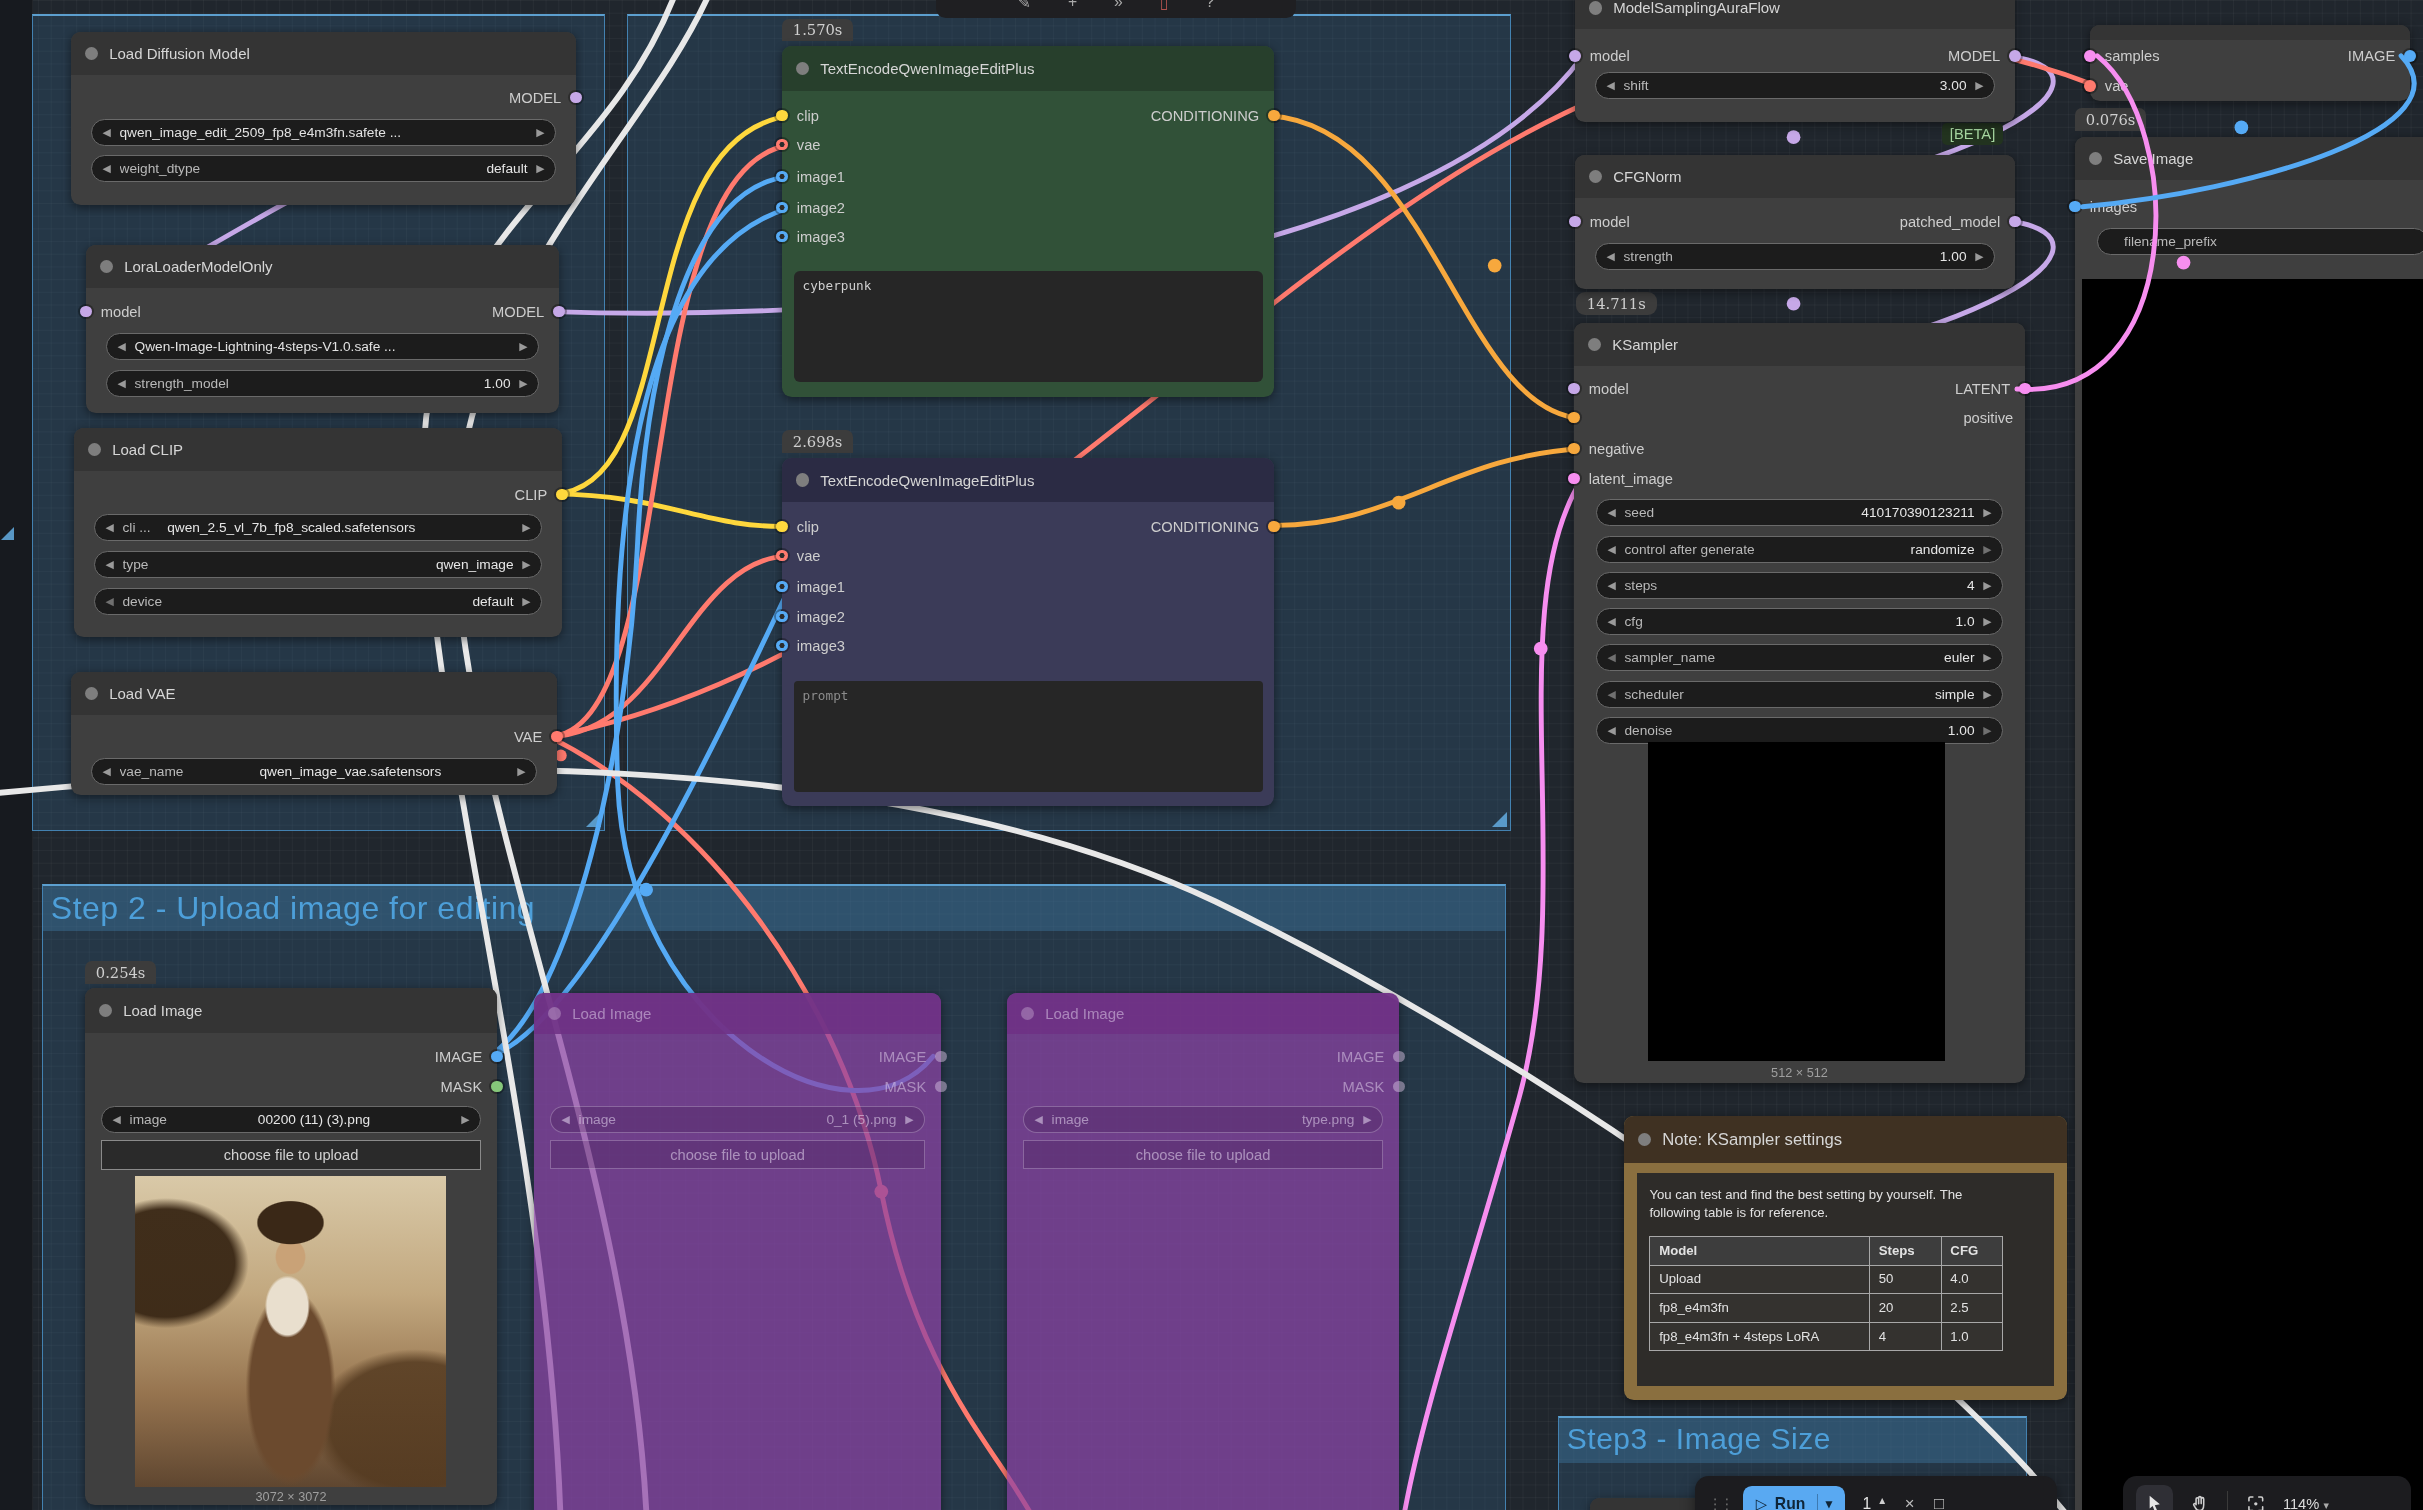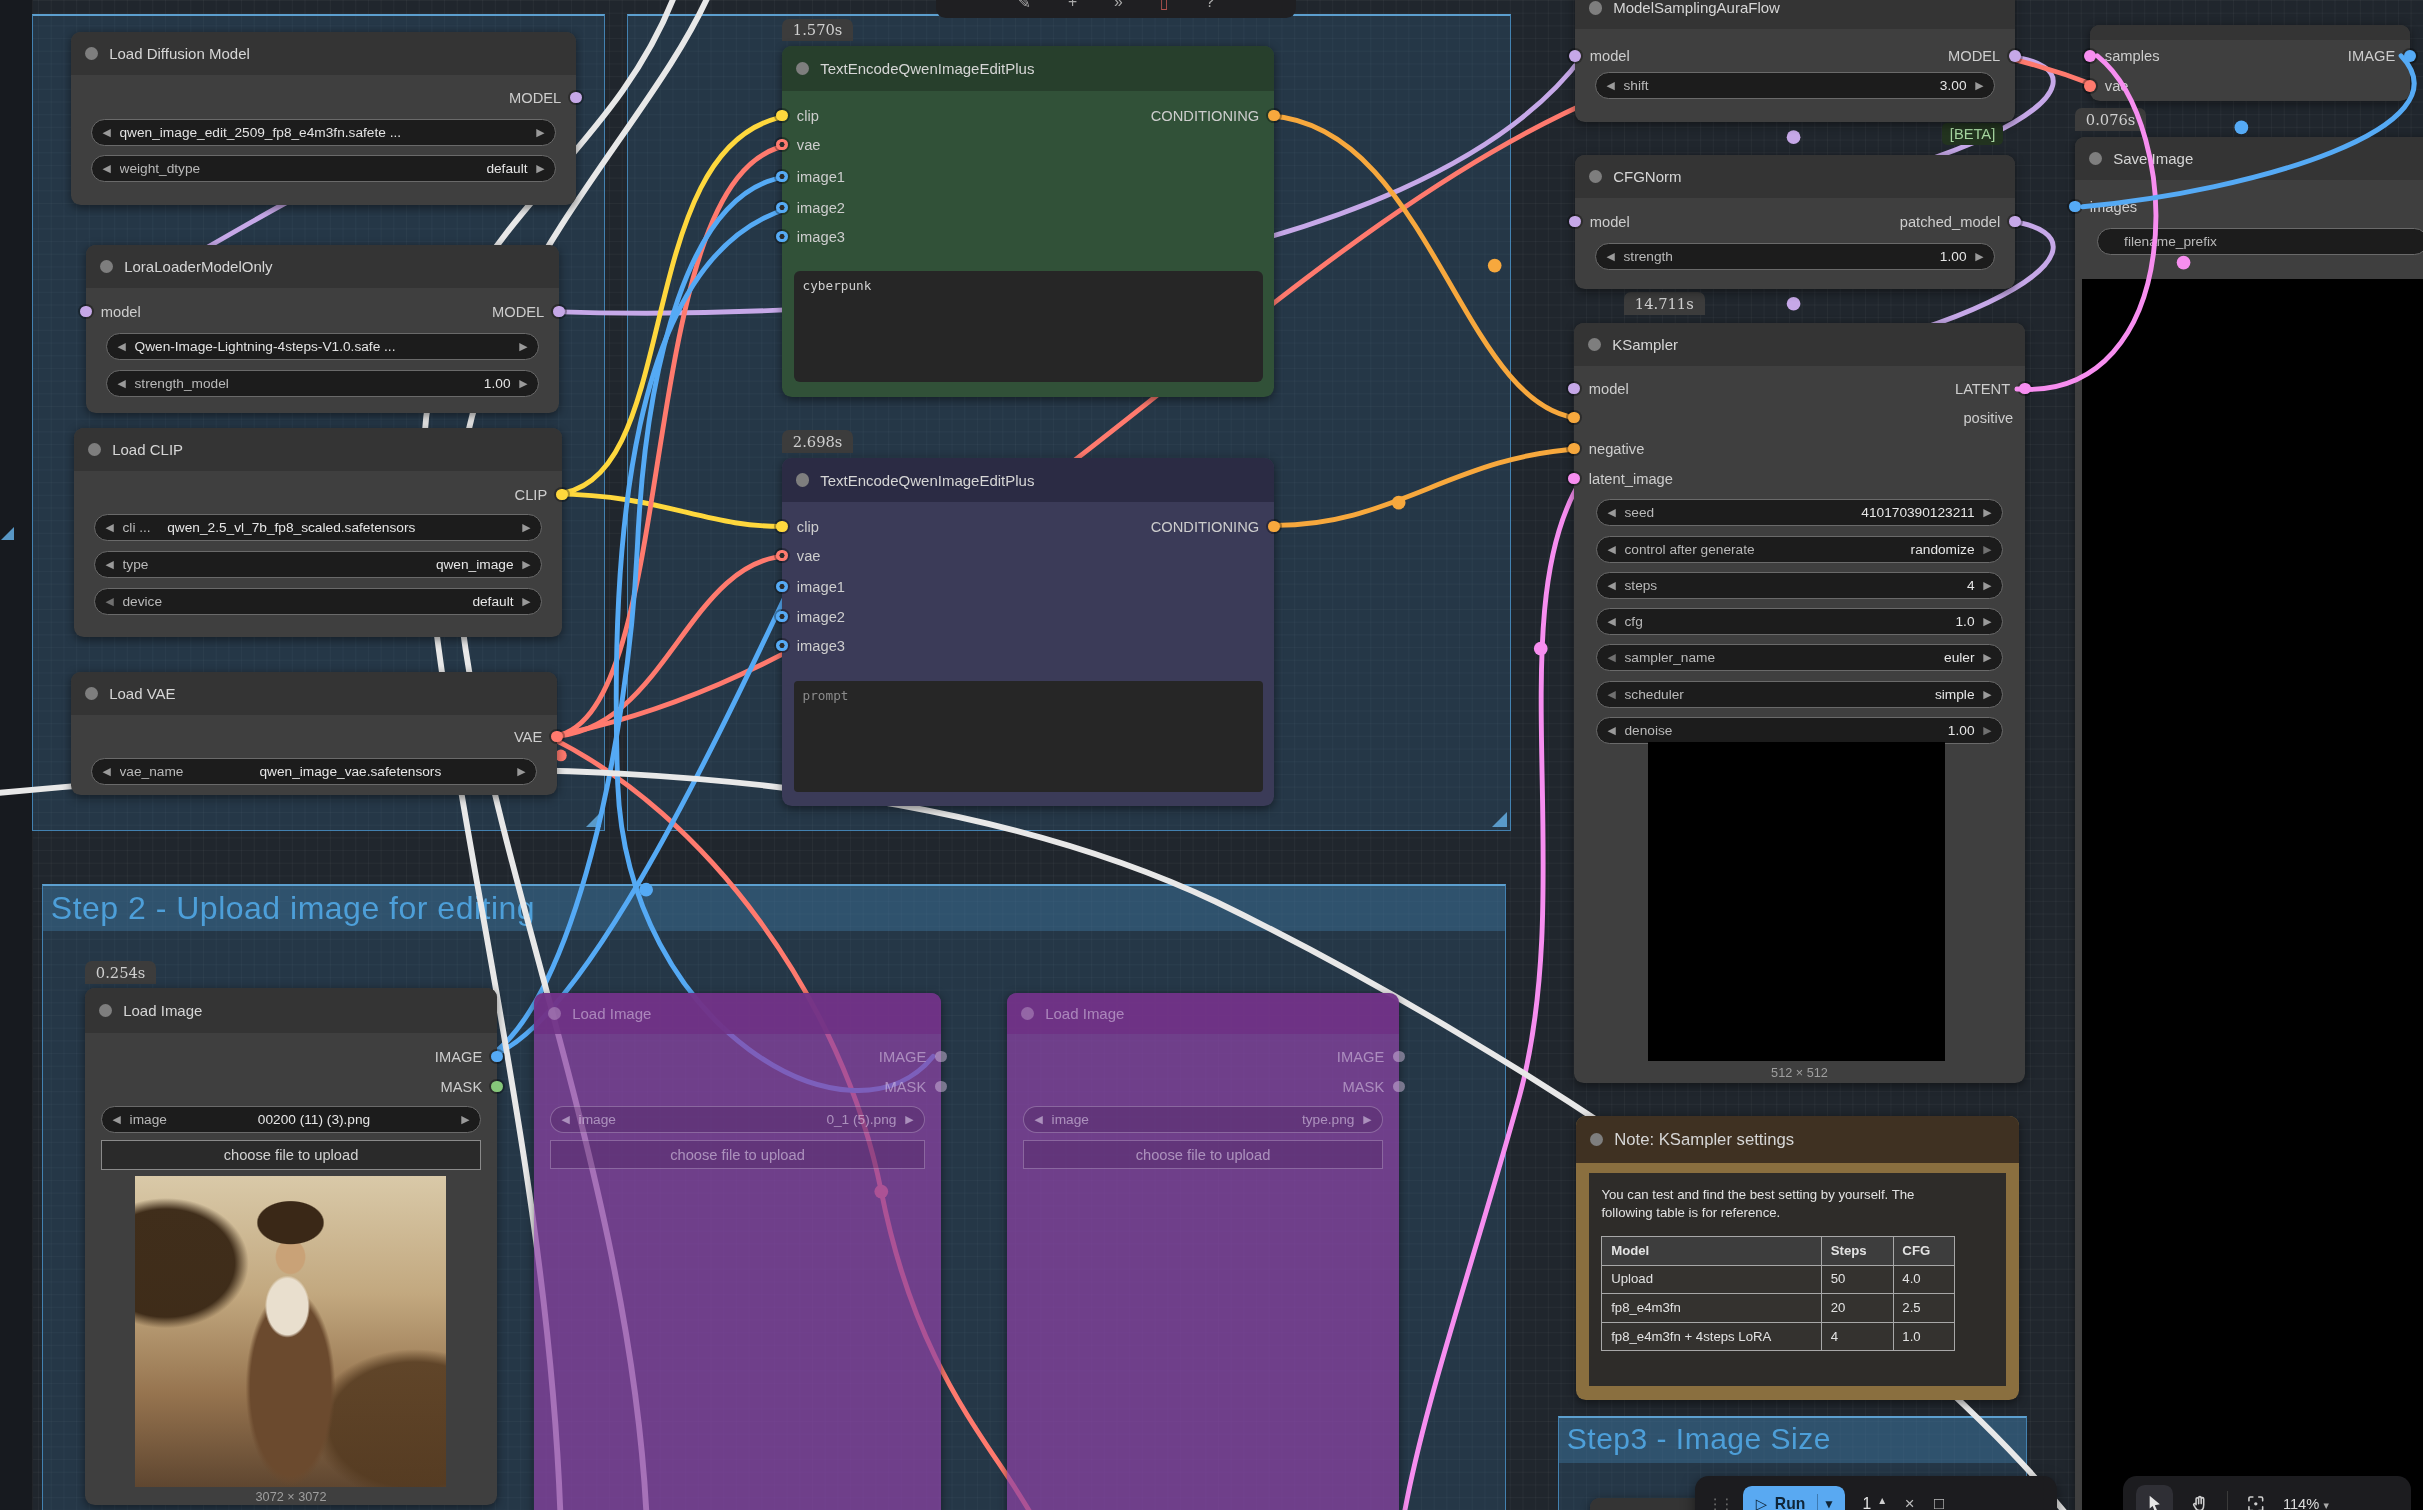--- a/index.html
+++ b/index.html
@@ -53,21 +53,21 @@
   .combo .arr.dim{color:#707070;}
   .upload{position:absolute;height:29px;background:#2a2a2a;border:1px solid #8a8a8a;display:flex;align-items:center;justify-content:center;color:#d2d2d2;font-size:14.7px;box-sizing:border-box;}
   .promptbox{position:absolute;background:#262626;border-radius:3.9px;color:#cfcfcf;font-family:"DejaVu Sans Mono",monospace;font-size:12.7px;padding:6.9px 8.8px;box-sizing:border-box;}
   .promptbox.ph{color:#8b8b8b;}
   .preview-black{position:absolute;background:#000;}
   .caption{position:absolute;left:0;right:0;text-align:center;color:#9f9f9f;font-size:12.7px;}
   
   .tbadge{position:absolute;background:#3c3c3c;color:#cfcfcf;font-family:"DejaVu Serif",serif;font-size:14.7px;padding:2.9px 10.8px;border-radius:6.9px 6.9px 0 0;z-index:9;}
   .beta{position:absolute;background:#22331f;color:#a6d6a0;font-size:14.7px;padding:2.9px 7.8px;border-radius:4.9px;z-index:9;}
   
-  .note{position:absolute;background:#8a6f3f;border-radius:9.8px;z-index:10;box-shadow:0 2.9px 9.8px rgba(0,0,0,.45);}
+  .note{position:absolute;background:#8a6f3f;border-radius:9.8px;z-index:10;box-shadow:0 2.9px 9.8px rgba(0,0,0,.45);margin-left:48px;}
   .note .note-header{position:absolute;left:0;right:0;top:0;height:47px;background:#3f3122;border-radius:9.8px 9.8px 0 0;display:flex;align-items:center;gap:10.8px;padding:0 13.7px;box-sizing:border-box;}
   .note-body{position:absolute;left:12.7px;right:12.7px;top:57px;bottom:13.7px;background:#2e2c29;color:#e2e2e2;font-size:13.2px;padding:12.7px;box-sizing:border-box;line-height:1.35;}
   .note table{border-collapse:collapse;margin-top:14.7px;font-size:13.2px;color:#e2e2e2;}
   .note th,.note td{border:1px solid #a8a8a8;padding:4.9px 8.8px;text-align:left;font-weight:normal;}
   .note th{background:#3d3d3d;font-weight:bold;}
   .note td{background:rgba(255,255,255,.03);}
   
   .photo{position:absolute;overflow:hidden;
     background:
       radial-gradient(54px 35px at 50% 15%, #3a2817 0 60%, transparent 63%),
@@ -342,21 +342,21 @@
       <span class="dot c-model out-dot"></span>
     </div>
     <div class="combo" style="top:88px;">
       <span class="arr">◀</span>
       <span class="lab">strength</span>
       <span class="val">1.00</span>
       <span class="arr">▶</span>
     </div>
   </div>
 
-  <div class="tbadge" style="left:1624px;top:292px;">14.711s</div>
+  <div class="tbadge" style="left:1576px;top:292px;border-radius:9px;">14.711s</div>
   <div class="node" style="left:1574px;top:323px;width:451px;height:760px;">
     <div class="node-header">
       <span class="status-dot"></span>
       <span class="node-title">KSampler</span>
     </div>
     <div class="row" style="top:51px;">
       <span class="dot c-model in-dot"></span>
       <span class="plab">model</span>
       <span class="spacer"></span>
       <span class="plab">LATENT</span>

